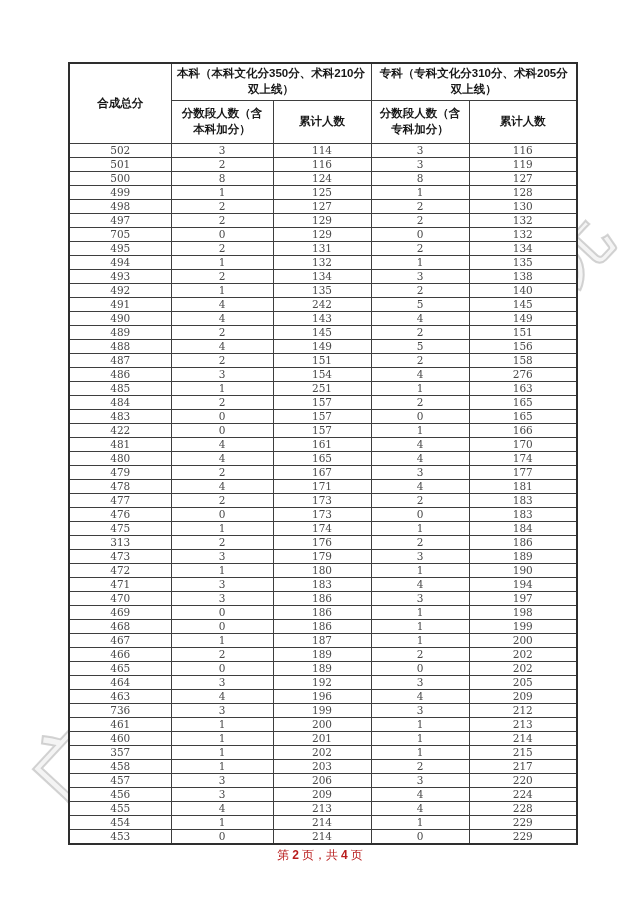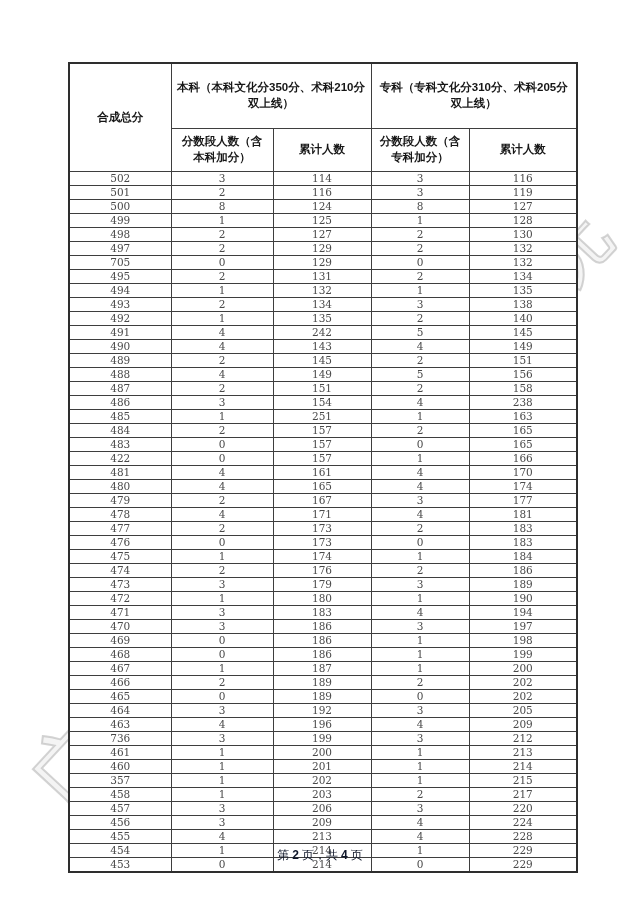--- a/index.html
+++ b/index.html
@@ -46,39 +46,39 @@
   }
   .doc-table thead th {
     font-family: "Liberation Sans", sans-serif;
     font-weight: 600;
     font-size: 11.5px;
     line-height: 1.35;
     color: #161616;
     background: #ffffff;
   }
   th.corner-cell { width: 102px; margin-top: 13px; }
-  th.group-title { height: 34px; padding: 15px 4px; }
+  th.group-title { height: 34px; padding: 1px 4px; }
   th.sub-header  { height: 40px; padding: 1px 8px; }
   .doc-table tbody td {
     font-family: "DejaVu Serif", serif;
     font-size: 10.5px;
     height: 13px;
     line-height: 13px;
     color: #4a4a4a;
     background: #ffffff;
   }
 
   
   .page-footer {
     position: absolute;
     left: 0; top: 847px;
     width: 640px;
     text-align: center;
     font-size: 12px;
-    color: #0f172a;
+    color: #b91c1c;
     z-index: 2;
   }
   .page-footer .num {
     font-weight: 700;
     margin: 0 3px;
     font-family: "Liberation Sans", sans-serif;
   }
 </style>
 </head>
 <body>
@@ -217,21 +217,21 @@
         <td>2</td>
         <td>151</td>
         <td>2</td>
         <td>158</td>
       </tr>
       <tr>
         <td>486</td>
         <td>3</td>
         <td>154</td>
         <td>4</td>
-        <td>238</td>
+        <td>276</td>
       </tr>
       <tr>
         <td>485</td>
         <td>1</td>
         <td>251</td>
         <td>1</td>
         <td>163</td>
       </tr>
       <tr>
         <td>484</td>
@@ -297,21 +297,21 @@
         <td>183</td>
       </tr>
       <tr>
         <td>475</td>
         <td>1</td>
         <td>174</td>
         <td>1</td>
         <td>184</td>
       </tr>
       <tr>
-        <td>474</td>
+        <td>313</td>
         <td>2</td>
         <td>176</td>
         <td>2</td>
         <td>186</td>
       </tr>
       <tr>
         <td>473</td>
         <td>3</td>
         <td>179</td>
         <td>3</td>

